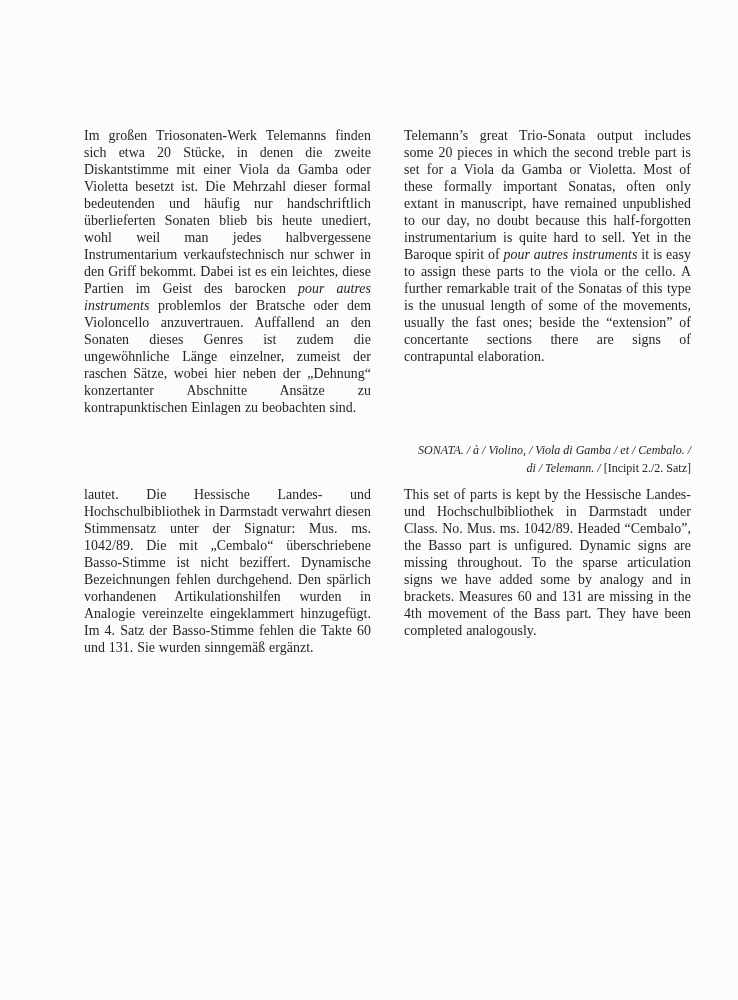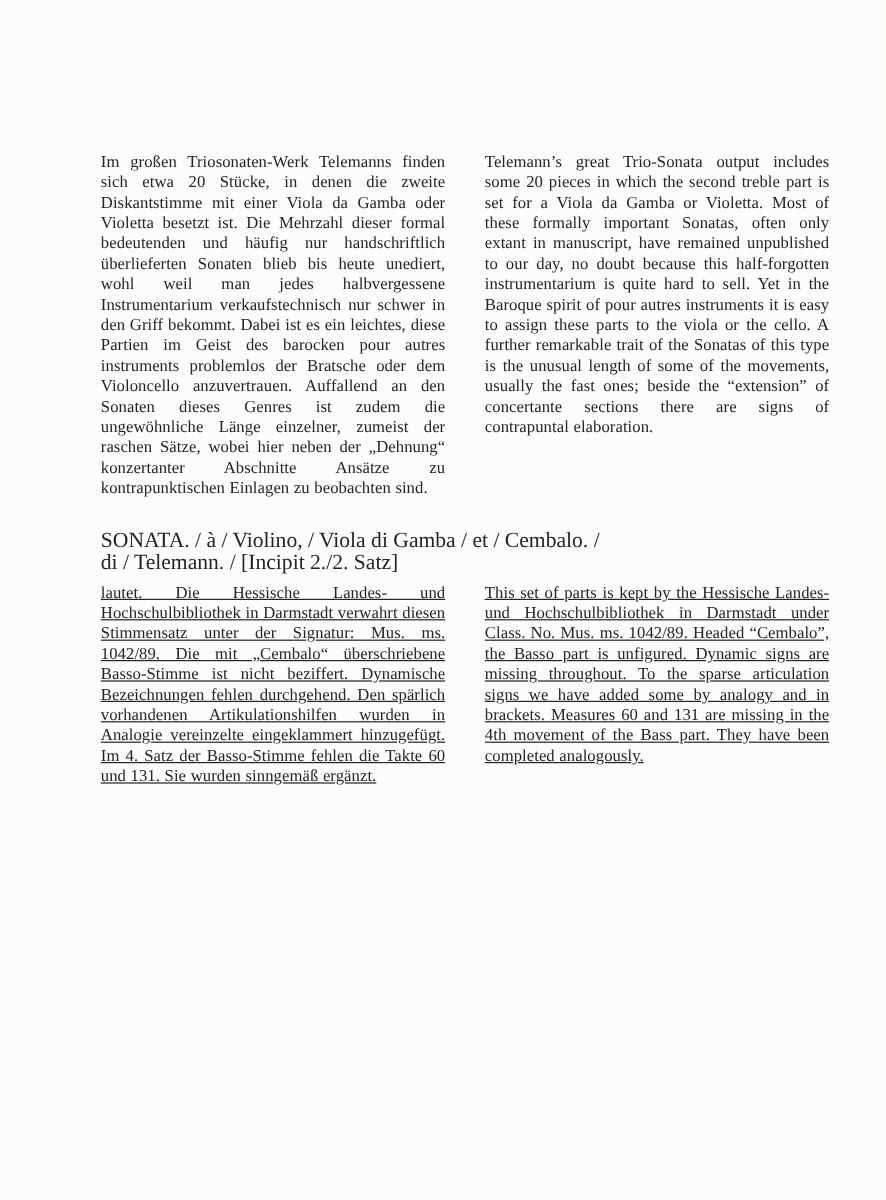--- a/index.html
+++ b/index.html
@@ -38,26 +38,26 @@
     margin: 0;
     font-size: 13.9px;
     line-height: 17px;
     text-align: justify;
     letter-spacing: 0.05px;
     word-spacing: 0.3px;
   }
   .row-2 { margin-top: 18px; }
   .title-block {
     margin-top: 7px;
-    text-align: left;
-    font-size: 18px;
+    text-align: right;
+    font-size: 12px;
     line-height: 18px;
   }
-  .row-3 { margin-top: 9px; text-decoration: underline; }
-  .italic { }
+  .row-3 { margin-top: 9px; }
+  .italic { font-style: italic; }
 </style>
 </head>
 <body>
 
 <div class="page">
   <div class="content">
 
     <div class="row row-1">
       <div class="col">
         <p class="para"><span>Im großen Triosonaten-Werk Telemanns finden sich etwa 20 Stücke, in denen die zweite Diskantstimme mit einer Viola da Gamba oder Violetta besetzt ist. Die Mehrzahl dieser formal bedeutenden und häufig nur handschriftlich überlieferten Sonaten blieb bis heute unediert, wohl weil man jedes halbvergessene Instrumentarium verkaufstechnisch nur schwer in den Griff bekommt. Dabei ist es ein leichtes, diese Partien im Geist des barocken </span><span class="italic">pour autres instruments</span><span> problemlos der Bratsche oder dem Violoncello anzuvertrauen. Auffallend an den Sonaten dieses Genres ist zudem die ungewöhnliche Länge einzelner, zumeist der raschen Sätze, wobei hier neben der „Dehnung“ konzertanter Abschnitte Ansätze zu kontrapunktischen Einlagen zu beobachten sind.</span></p>

